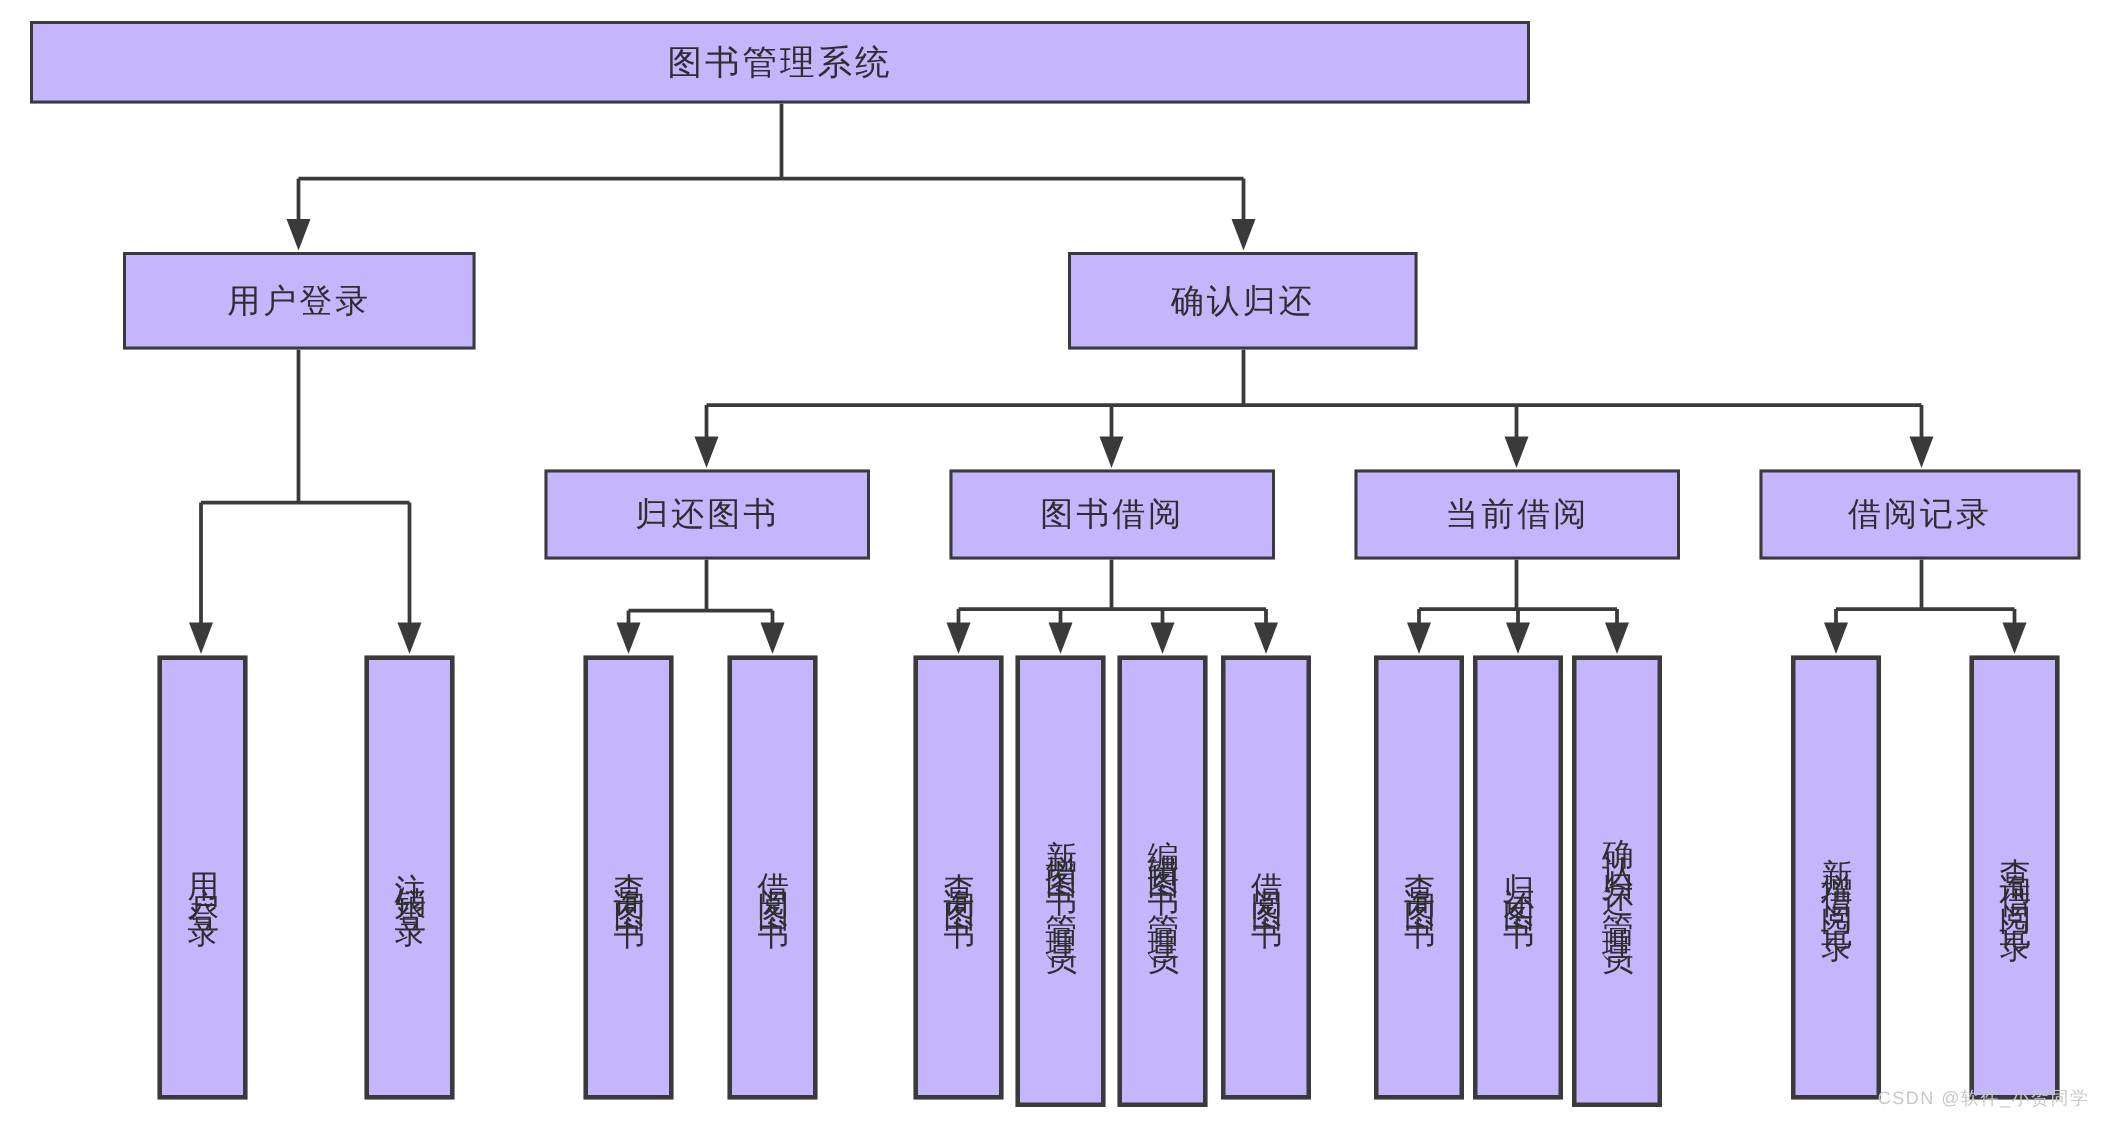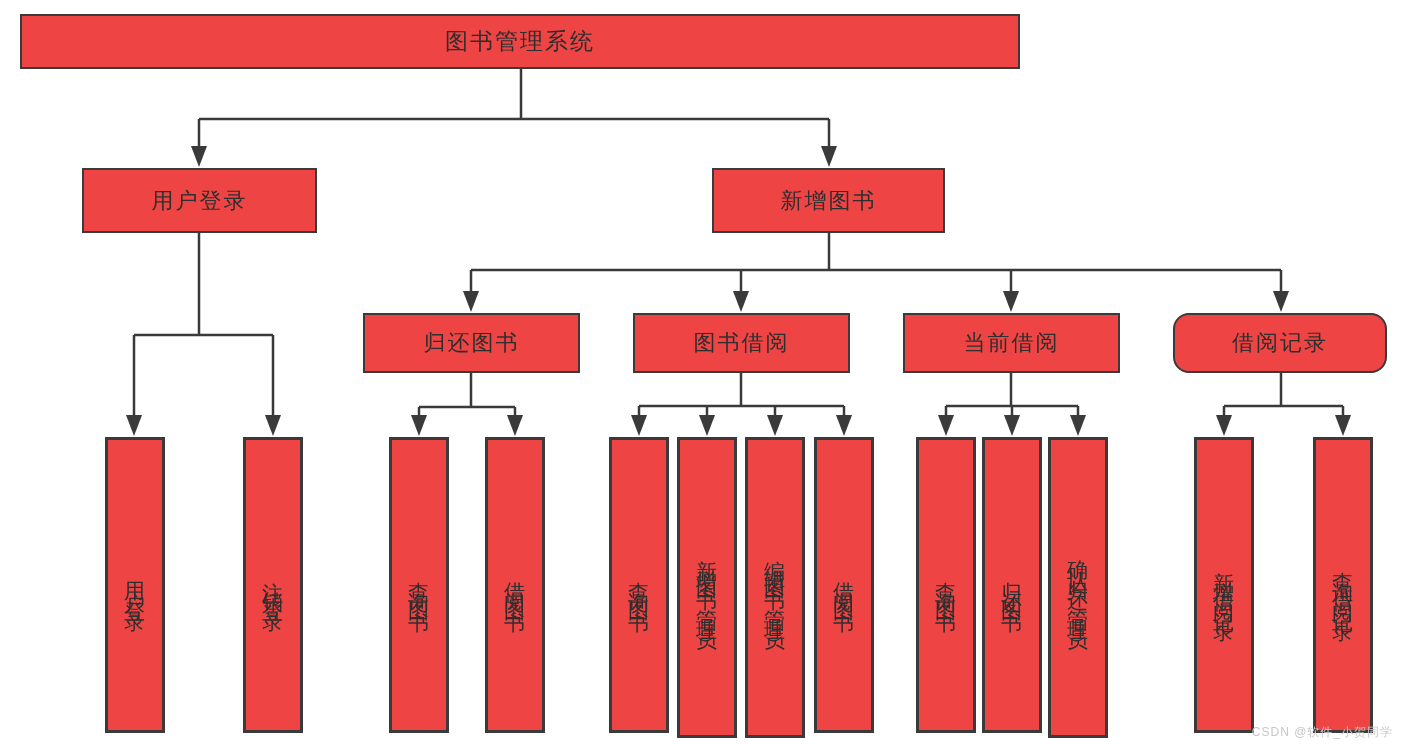--- a/index.html
+++ b/index.html
@@ -7,21 +7,21 @@
     --text:#2e2e2e;
     --wm:#c8c8c8;
     --bg:#ffffff;
   }
   *{box-sizing:border-box;margin:0;padding:0}
   html,body{background:var(--bg)}
   body{font-family:"Liberation Sans",sans-serif;color:var(--text)}
   .stage{position:relative;width:1405px;height:747px;background:var(--bg);overflow:hidden}
   .lines{position:absolute;left:0;top:0;width:1405px;height:747px;z-index:1}
   .node{
-    position:absolute;z-index:2;background:#ef4444;border:2px solid var(--line);
+    position:absolute;z-index:2;background:#c4b5fd;border:2px solid var(--line);
     display:flex;align-items:center;justify-content:center;color:var(--text);
   }
   .node-h{font-size:22px;letter-spacing:2px;white-space:nowrap}
   .root{font-size:23px}
   .node-v{border-width:3px}
   .vtext{
     writing-mode:vertical-rl;text-orientation:mixed;
     font-size:21px;letter-spacing:10px;line-height:1;color:var(--text);
   }
   .watermark{
@@ -72,26 +72,26 @@
       <polygon points="1004,415 1020,415 1012,436"></polygon>
       <polygon points="1070,415 1086,415 1078,436"></polygon>
       <polygon points="1216,415 1232,415 1224,436"></polygon>
       <polygon points="1335,415 1351,415 1343,436"></polygon>
     </g>
   </svg>
 
   <div class="node node-h root" style="left:20px;top:14px;width:1000px;height:55px;">图书管理系统</div>
 
   <div class="node node-h" style="left:82px;top:168px;width:235px;height:65px;">用户登录</div>
-  <div class="node node-h" style="left:712px;top:168px;width:233px;height:65px;">新增图书</div>
+  <div class="node node-h" style="left:712px;top:168px;width:233px;height:65px;">确认归还</div>
 
   <div class="node node-h" style="left:363px;top:313px;width:217px;height:60px;">归还图书</div>
   <div class="node node-h" style="left:633px;top:313px;width:217px;height:60px;">图书借阅</div>
   <div class="node node-h" style="left:903px;top:313px;width:217px;height:60px;">当前借阅</div>
-  <div class="node node-h" style="left:1173px;top:313px;width:214px;height:60px;border-radius:16px;">借阅记录</div>
+  <div class="node node-h" style="left:1173px;top:313px;width:214px;height:60px;">借阅记录</div>
 
   <div class="node node-v" style="left:105px;top:437px;width:60px;height:296px;">
     <span class="vtext">用户登录</span>
   </div>
   <div class="node node-v" style="left:243px;top:437px;width:60px;height:296px;">
     <span class="vtext">注销登录</span>
   </div>
 
   <div class="node node-v" style="left:389px;top:437px;width:60px;height:296px;">
     <span class="vtext">查询图书</span>

